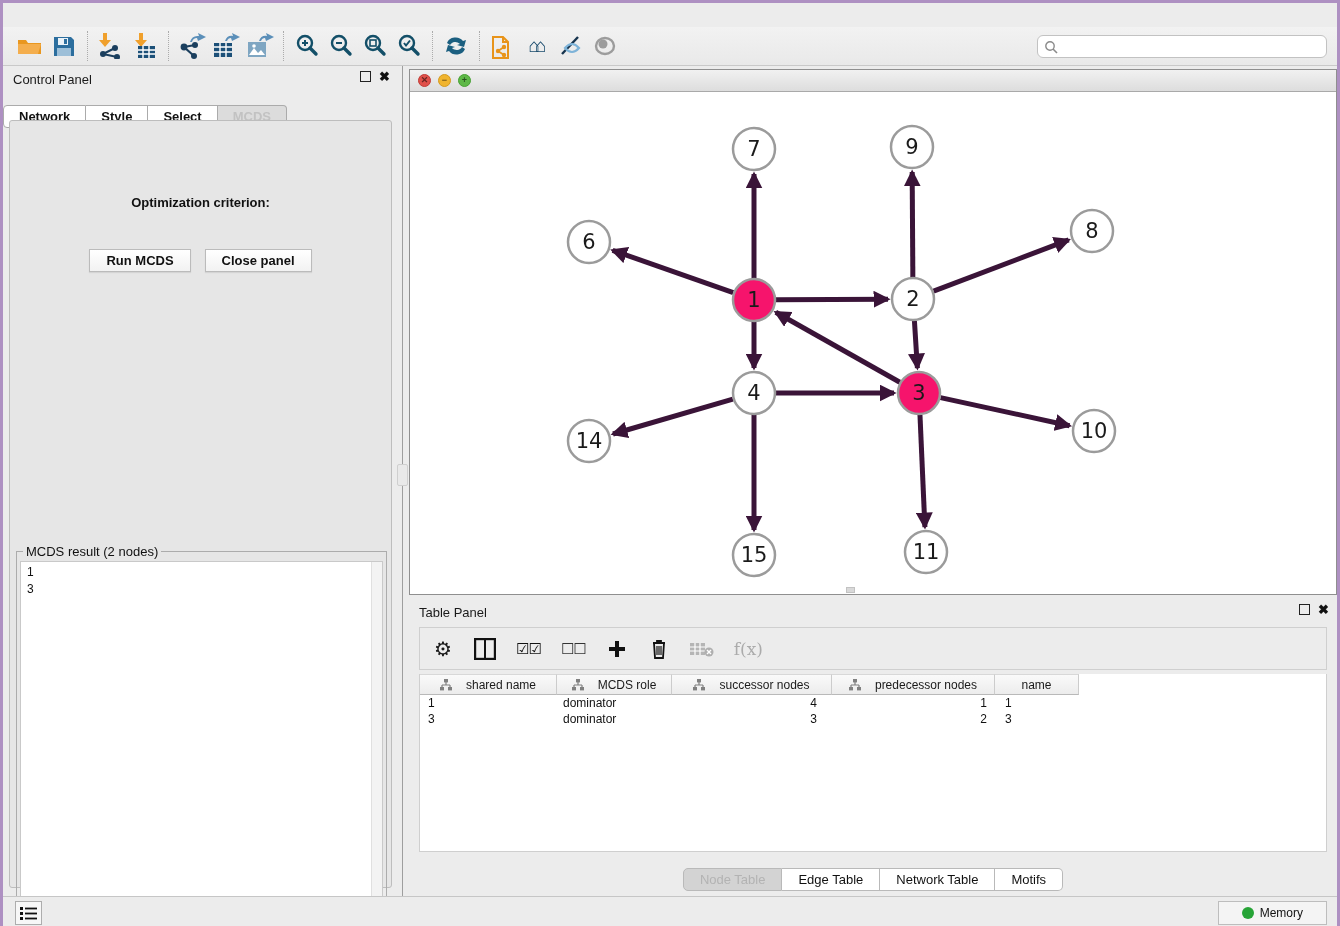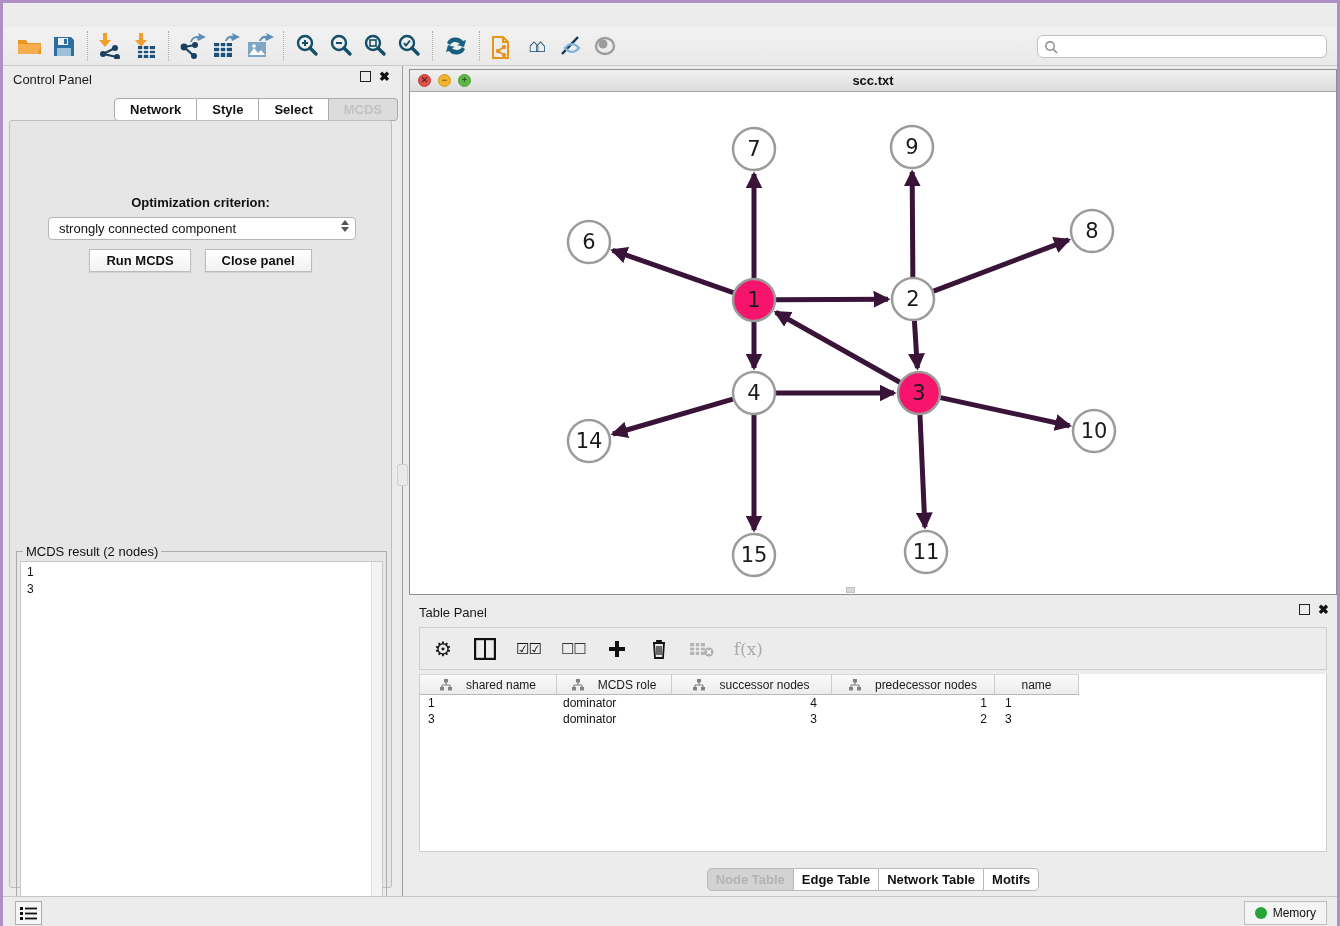--- a/index.html
+++ b/index.html
@@ -36,21 +36,21 @@
   .right-area { position:absolute; left:406px; top:0; width:928px; height:830px; }
 
   
   .panel-head { position:relative; height:26px; }
   .panel-head .ph-title { position:absolute; left:10px; top:6px; font-size:13px; color:#1A1A1A; }
   .ph-icons { position:absolute; right:8px; top:5px; display:flex; gap:8px; align-items:center; }
   .ph-float { width:11px; height:11px; border:1.6px solid #222; display:inline-block; }
   .ph-close { font-size:13px; font-weight:bold; color:#111; line-height:11px; }
 
   
-  .cp-tabs { position:absolute; left:0; top:32px; width:100%; display:flex; justify-content:flex-end; }
+  .cp-tabs { position:absolute; left:0; top:39px; width:100%; display:flex; justify-content:flex-start; }
   .cp-tab { height:23px; padding:0 15px; background:#FFF; border:1px solid #ABABAB; border-left:none;
             font-size:13px; font-weight:600; color:#111; display:flex; align-items:center; }
   .cp-tab:first-child { border-left:1px solid #ABABAB; border-radius:4px 0 0 4px; }
   .cp-tab:last-child { border-radius:0 4px 4px 0; }
   .cp-tab.sel { background:#DCDCDC; color:#C2C2C2; }
   .cp-body { position:absolute; left:6px; top:54px; width:383px; height:768px;
              background:#E6E6E6; border:1px solid #BDBDBD; border-radius:3px; }
   .opt-label { position:absolute; left:0; width:100%; top:74px; text-align:center;
                font-size:13px; font-weight:600; color:#111; }
   .dropdown { position:absolute; left:38px; top:96px; width:308px; height:23px; background:#FFF;
@@ -107,32 +107,32 @@
   .th { background:linear-gradient(#FAFAFA,#ECECEC); border-right:1px solid #CCC;
         border-bottom:1px solid #B9B9B9; border-top:1px solid #D8D8D8;
         display:flex; align-items:center; justify-content:center; gap:14px;
         font-size:12px; color:#1A1A1A; }
   .trow { display:flex; height:16px; font-size:12px; color:#111; }
   .td { display:flex; align-items:center; }
   .td.l { justify-content:flex-start; }
   .td.r { justify-content:flex-end; }
   .c0 { width:137px; } .c1 { width:115px; } .c2 { width:160px; } .c3 { width:163px; } .c4 { width:84px; }
   .tp-tabs { position:absolute; left:0; bottom:5px; width:100%; display:flex; justify-content:center; }
-  .tp-tab { height:23px; padding:0 8px; background:#FFF; border:1px solid #B9B9B9; border-left:none;
-            font-size:13px; font-weight:700; color:#111; display:flex; align-items:center; }
+  .tp-tab { height:23px; padding:0 16px; background:#FFF; border:1px solid #B9B9B9; border-left:none;
+            font-size:13px; font-weight:400; color:#111; display:flex; align-items:center; }
   .tp-tab:first-child { border-left:1px solid #B9B9B9; border-radius:5px 0 0 5px; }
   .tp-tab:last-child { border-radius:0 5px 5px 0; }
   .tp-tab.sel { background:#D3D3D3; color:#B3B3B3; }
 
   
   .statusbar { position:absolute; left:0; top:893px; width:1334px; height:33px;
                background:#ECECEC; border-top:1px solid #C6C6C6; }
   .sb-left { position:absolute; left:12px; top:4px; width:27px; height:24px; background:#F7F7F7;
              border:1px solid #ADADAD; display:flex; align-items:center; justify-content:center; }
-  .sb-mem { position:absolute; right:10px; top:4px; height:24px; padding:0 10px; background:#F4F4F4;
+  .sb-mem { position:absolute; right:10px; top:4px; height:24px; padding:0 23px; background:#F4F4F4;
             border:1px solid #BDBDBD; display:flex; align-items:center; gap:6px;
             font-size:12px; color:#111; }
   .mem-dot { width:12px; height:12px; border-radius:50%; background:#27A437; }
 
   svg text { font-family:"DejaVu Sans",sans-serif; }
 </style>
 </head>
 <body>
 
 <div class="app">
@@ -277,27 +277,20 @@
         </span>
       </div>
       <div class="cp-tabs">
         <span class="cp-tab">Network</span>
         <span class="cp-tab">Style</span>
         <span class="cp-tab">Select</span>
         <span class="cp-tab sel">MCDS</span>
       </div>
       <div class="cp-body">
         <div class="opt-label">Optimization criterion:</div>
-        <div class="dropdown">
-          <span>strongly connected component</span>
-          <span class="dd-arrows">
-              <i class="dd-up"></i>
-              <i class="dd-down"></i>
-            </span>
-        </div>
         <div class="btn-row">
           <span class="mac-btn">Run MCDS</span>
           <span class="mac-btn">Close panel</span>
         </div>
         <div class="result-box">
           <span class="result-legend">MCDS result (2 nodes)</span>
           <div class="result-inner">
             <div class="result-text">1
 3</div>
             <div class="result-scroll"></div>
@@ -311,21 +304,20 @@
 
     <div class="right-area">
 
       <div class="net-window">
         <div class="net-titlebar">
           <span class="net-lights">
             <span class="nl red">✕</span>
             <span class="nl yellow">−</span>
             <span class="nl green">+</span>
           </span>
-          <span class="net-title">scc.txt</span>
         </div>
         <div class="net-canvas">
           <svg width="926" height="502">
               <defs>
                 <marker id="ah" viewBox="0 0 10 10" refX="8.5" refY="5" markerWidth="3.4" markerHeight="3.4" orient="auto">
                   <path d="M0 0 L10 5 L0 10 z" fill="#3A1438"></path>
                 </marker>
               </defs>
               <line x1="344" y1="186" x2="344" y2="82" stroke="#3A1438" stroke-width="5" marker-end="url(#ah)"></line>
               <line x1="323.2449403778676" y1="200.7042820722201" x2="202.58529502515046" y2="158.2905885542953" stroke="#3A1438" stroke-width="5" marker-end="url(#ah)"></line>

